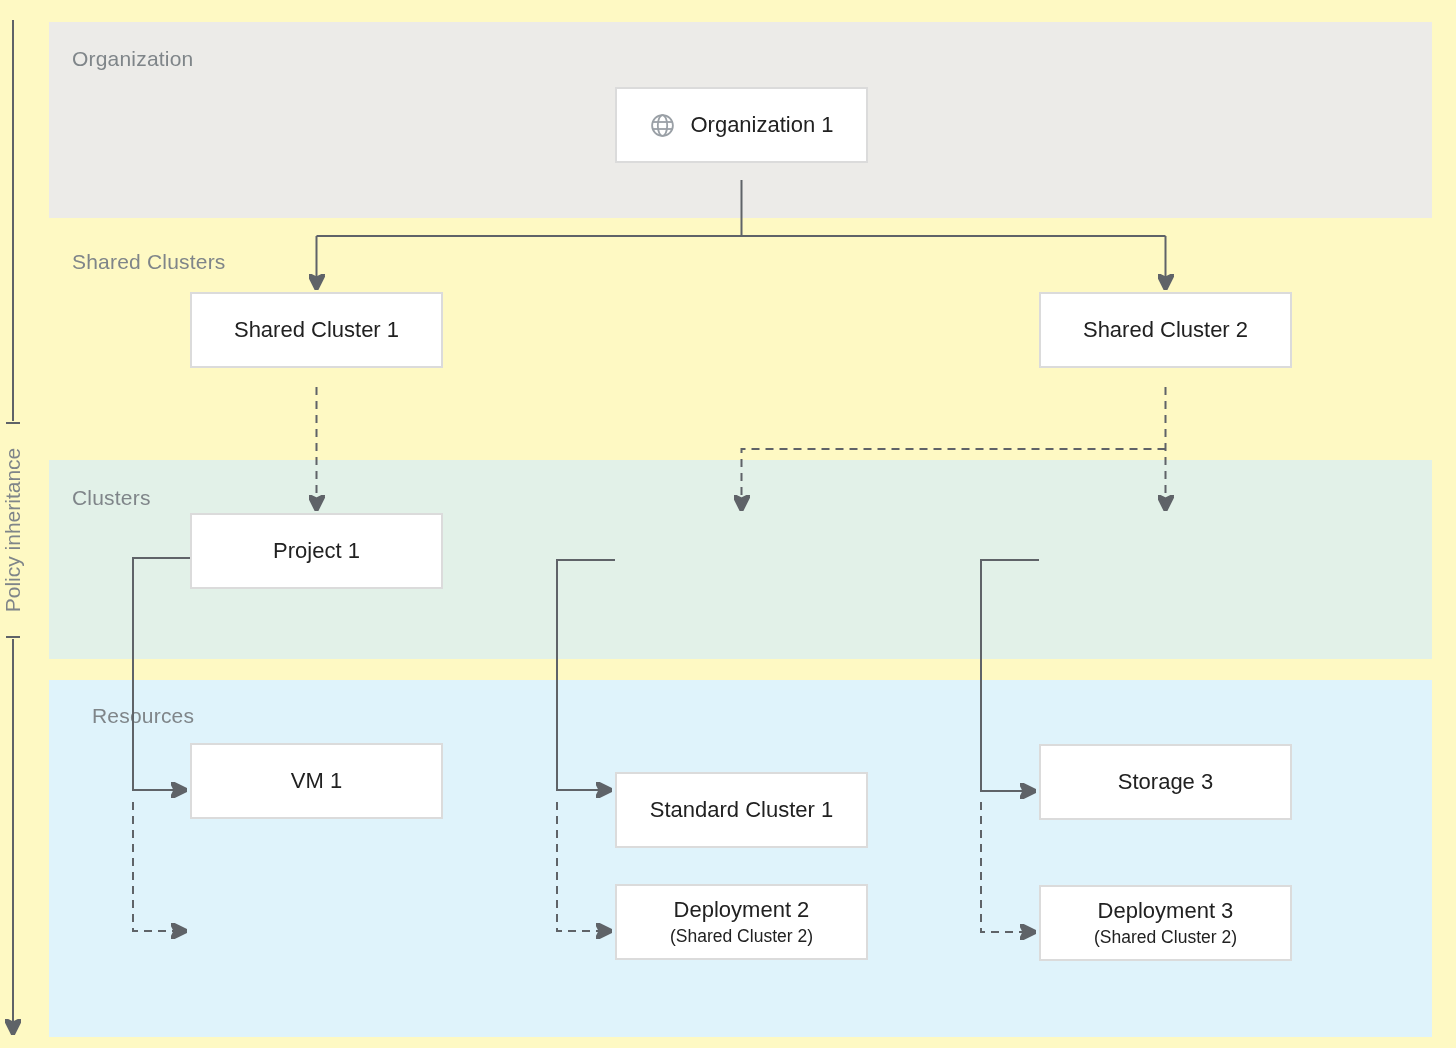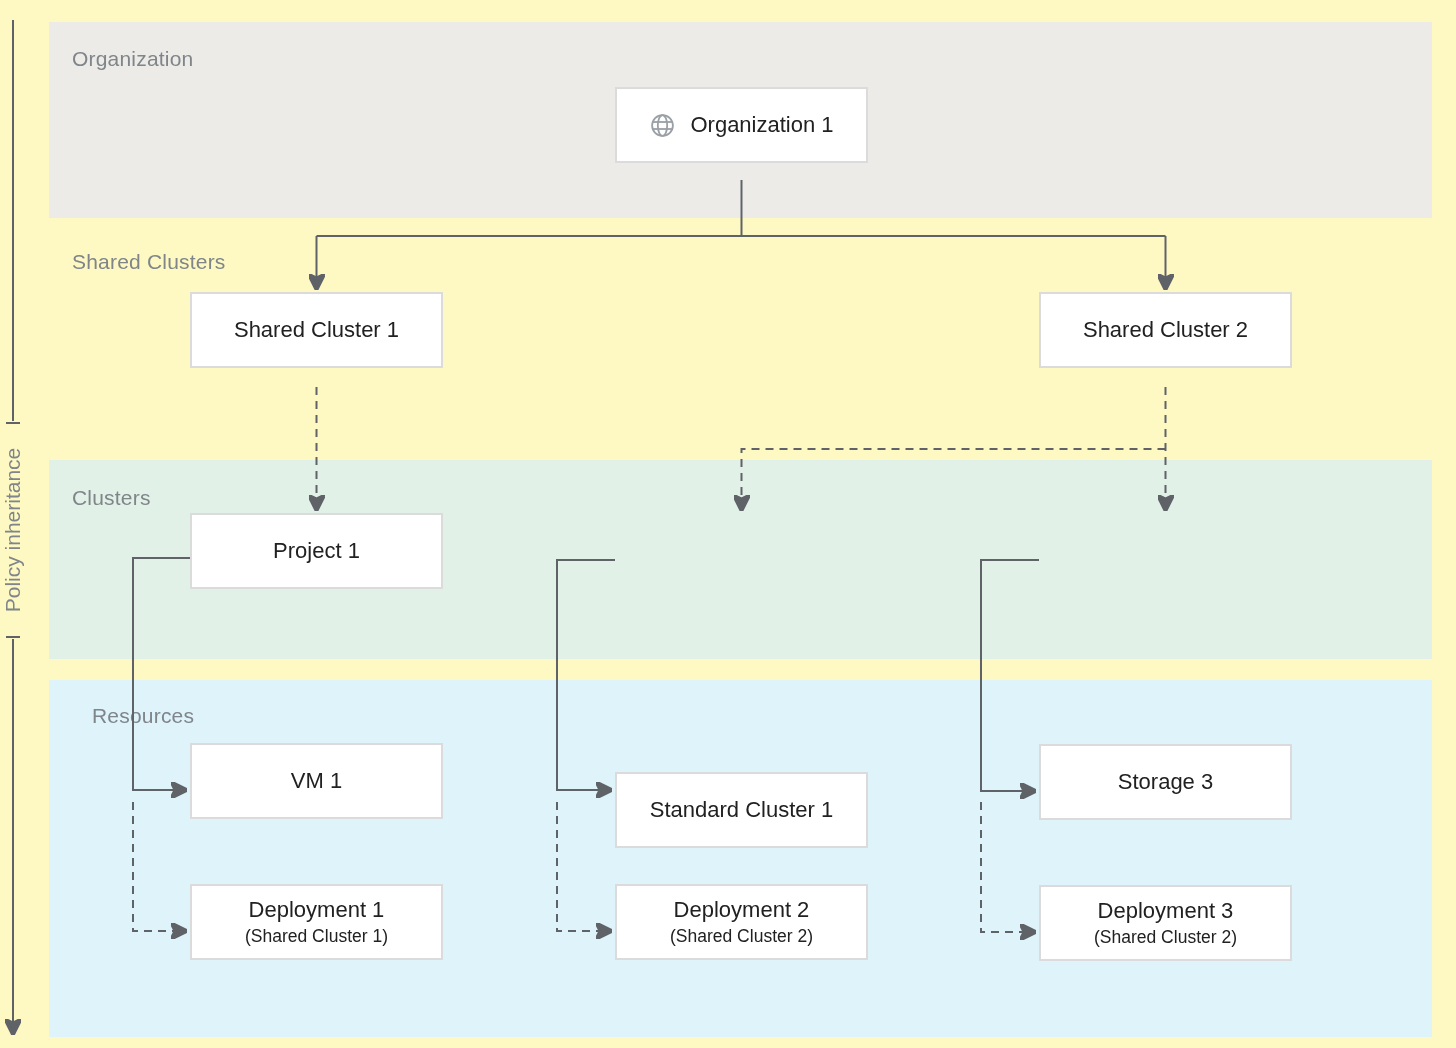--- a/index.html
+++ b/index.html
@@ -153,26 +153,20 @@
   <div class="node" id="node-vm1">
     <span>VM 1</span>
   </div>
   <div class="node" id="node-stdc1">
     <span>Standard Cluster 1</span>
   </div>
   <div class="node" id="node-storage1">
     <span>Storage 3</span>
   </div>
 
-  <div class="node" id="node-d1">
-    <span class="stack">
-      <span>Deployment 1</span>
-      <span class="sub">(Shared Cluster 1)</span>
-    </span>
-  </div>
   <div class="node" id="node-d2">
     <span class="stack">
       <span>Deployment 2</span>
       <span class="sub">(Shared Cluster 2)</span>
     </span>
   </div>
   <div class="node" id="node-d3">
     <span class="stack">
       <span>Deployment 3</span>
       <span class="sub">(Shared Cluster 2)</span>

